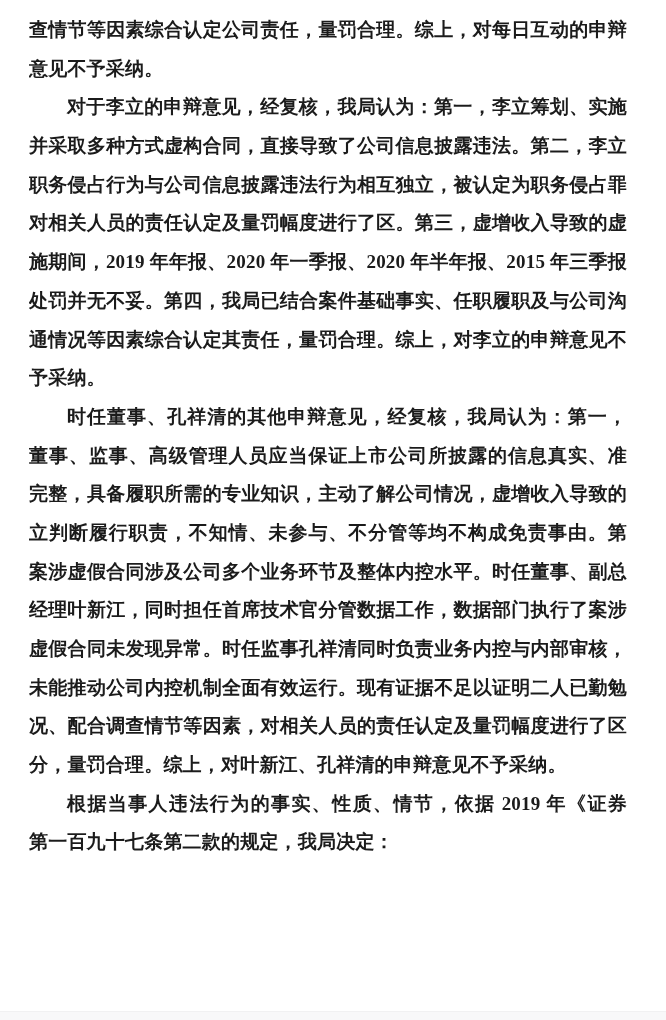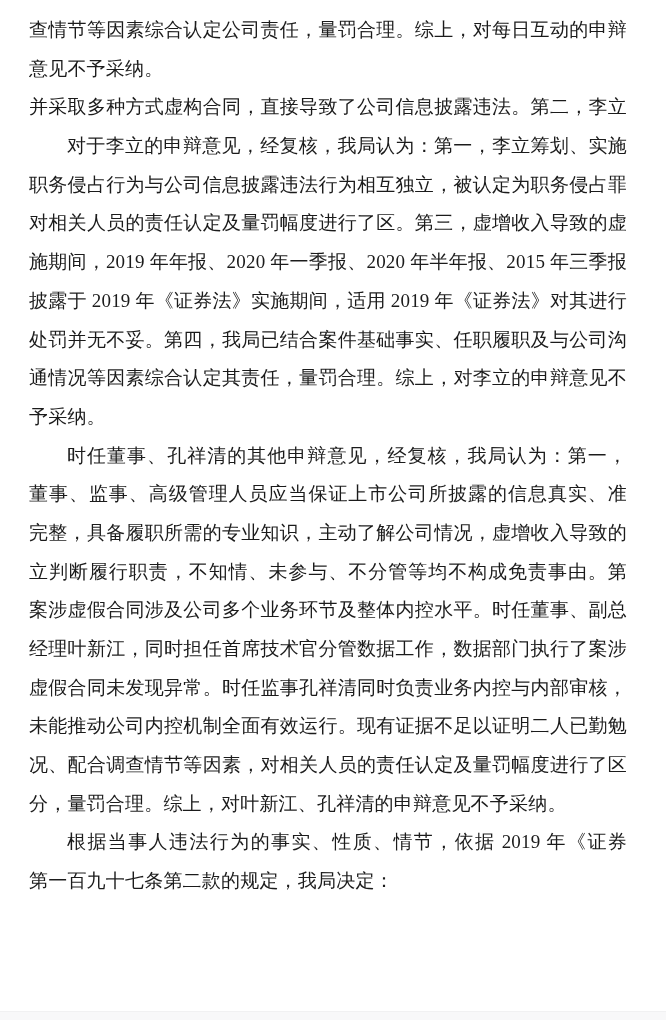--- a/index.html
+++ b/index.html
@@ -16,20 +16,21 @@
     color: #1b1b1b;
   }
   .page {
     box-sizing: border-box;
     width: 666px;
     height: 1012px;
     padding: 11px 39px 0 29px;
   }
   .doc-body {
     width: 598px;
+    font-weight: bold;
   }
   .line {
     font-size: 19px;
     line-height: 38.7px;
     height: 38.7px;
     overflow: hidden;
     text-align: justify;
     text-align-last: justify;
     letter-spacing: 0.2px;
   }
@@ -49,26 +50,25 @@
     border-top: 1px solid #f1f1f2;
   }
 </style>
 </head>
 <body>
 
 <div class="page">
   <div class="doc-body" id="doc-body">
       <div class="line">查情节等因素综合认定公司责任，量罚合理。综上，对每日互动的申辩</div>
       <div class="line para-end">意见不予采纳。</div>
+      <div class="line indent">对于李立的申辩意见，经复核，我局认为：第一，李立筹划、实施</div>
       <div class="line">并采取多种方式虚构合同，直接导致了公司信息披露违法。第二，李立</div>
-      <div class="line indent">对于李立的申辩意见，经复核，我局认为：第一，李立筹划、实施</div>
       <div class="line">职务侵占行为与公司信息披露违法行为相互独立，被认定为职务侵占罪</div>
       <div class="line">对相关人员的责任认定及量罚幅度进行了区。第三，虚增收入导致的虚</div>
       <div class="line">施期间，2019 年年报、2020 年一季报、2020 年半年报、2015 年三季报</div>
-      <div class="line">披露于 2019 年《证券法》实施期间，适用 2019 年《证券法》对其进行</div>
       <div class="line">处罚并无不妥。第四，我局已结合案件基础事实、任职履职及与公司沟</div>
       <div class="line">通情况等因素综合认定其责任，量罚合理。综上，对李立的申辩意见不</div>
       <div class="line para-end">予采纳。</div>
       <div class="line indent">时任董事、孔祥清的其他申辩意见，经复核，我局认为：第一，</div>
       <div class="line">董事、监事、高级管理人员应当保证上市公司所披露的信息真实、准确、</div>
       <div class="line">完整，具备履职所需的专业知识，主动了解公司情况，虚增收入导致的虚</div>
       <div class="line">立判断履行职责，不知情、未参与、不分管等均不构成免责事由。第二，</div>
       <div class="line">案涉虚假合同涉及公司多个业务环节及整体内控水平。时任董事、副总</div>
       <div class="line">经理叶新江，同时担任首席技术官分管数据工作，数据部门执行了案涉</div>
       <div class="line">虚假合同未发现异常。时任监事孔祥清同时负责业务内控与内部审核，</div>

